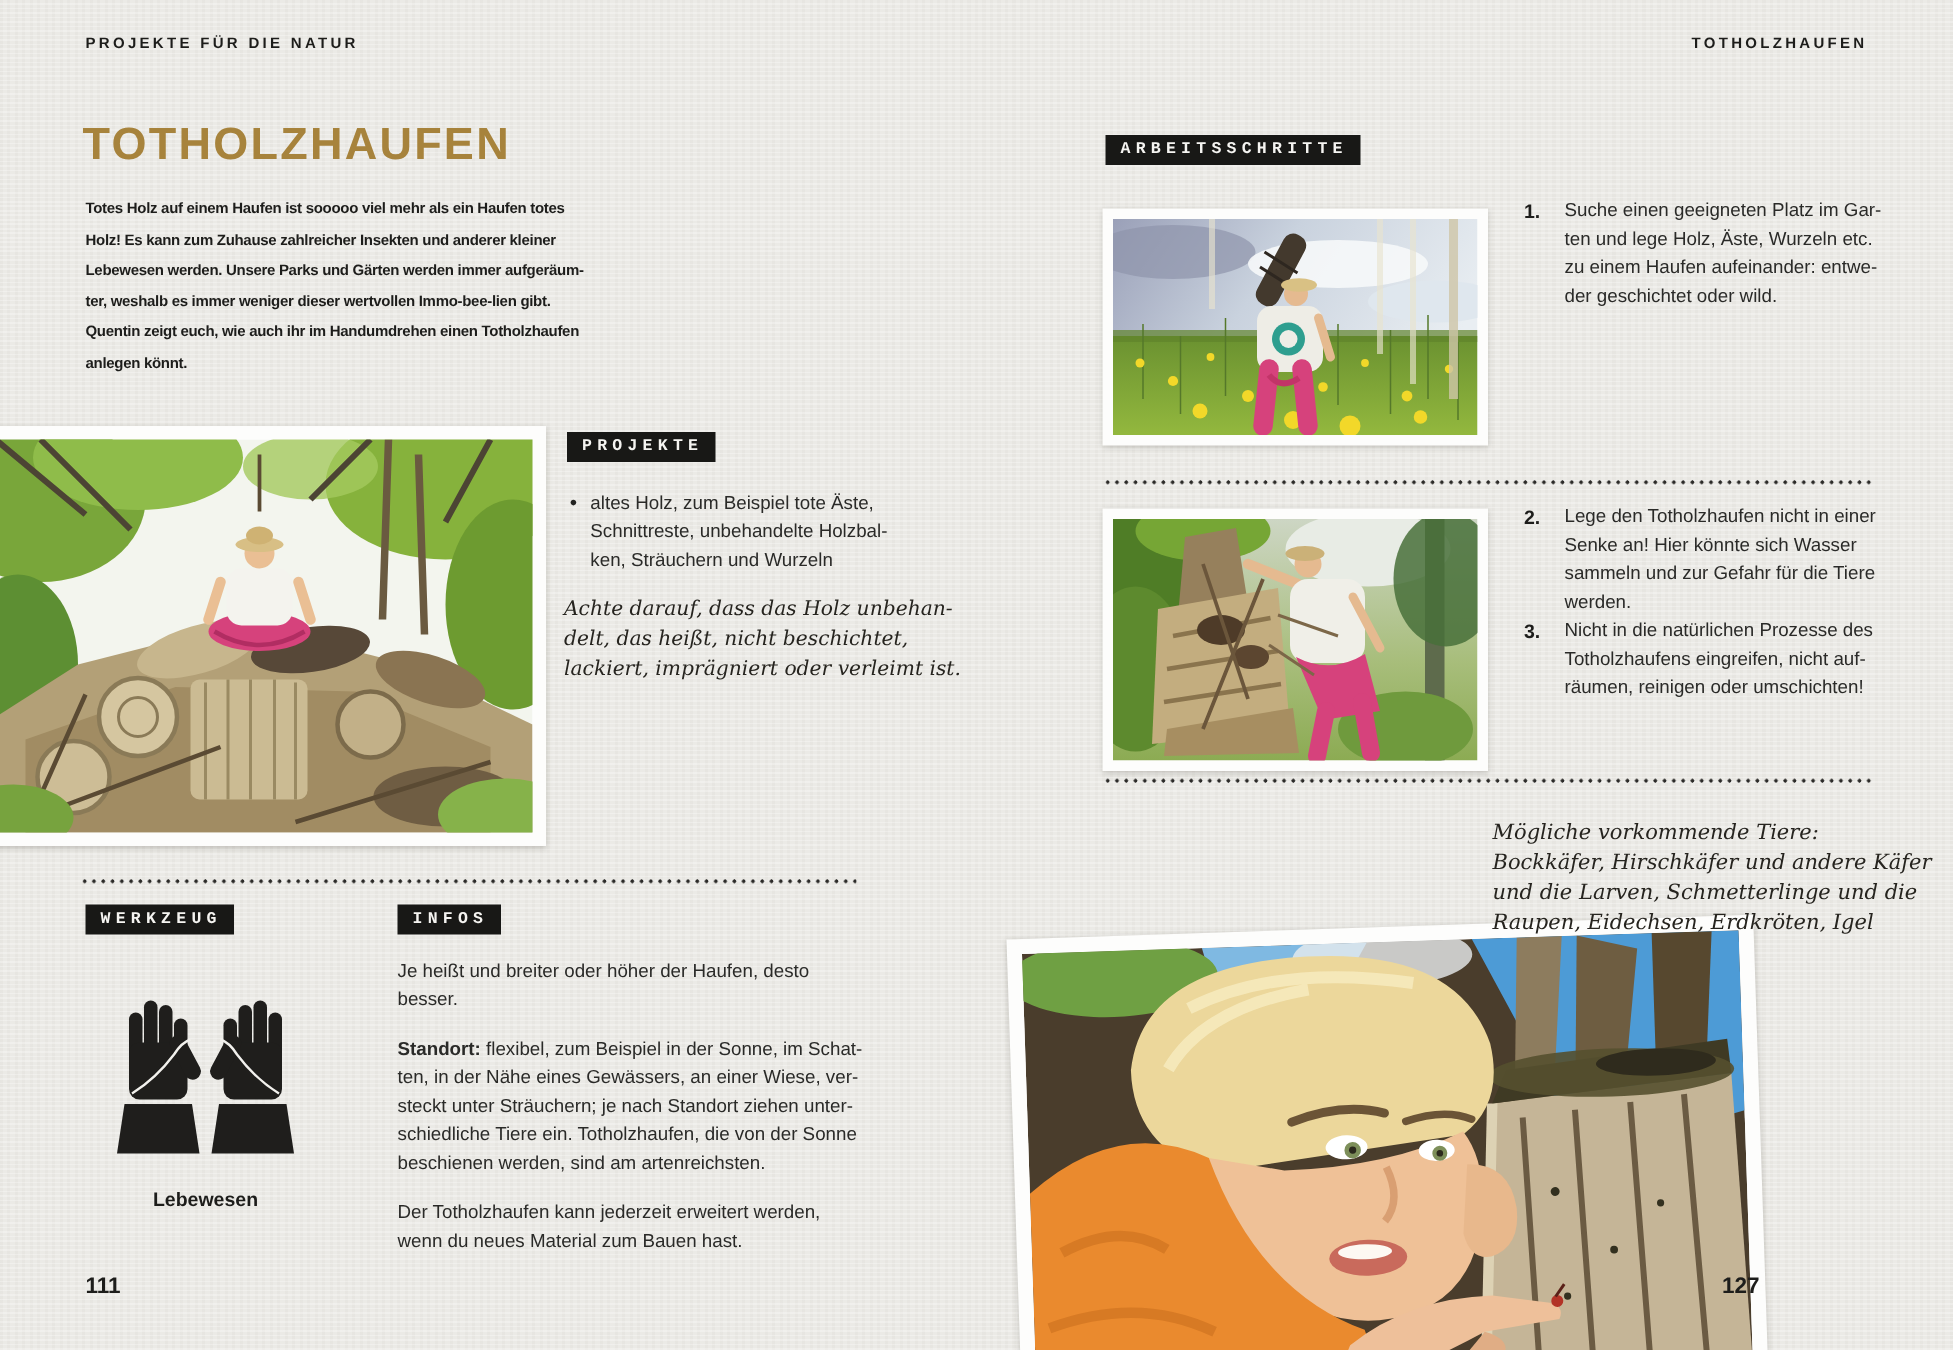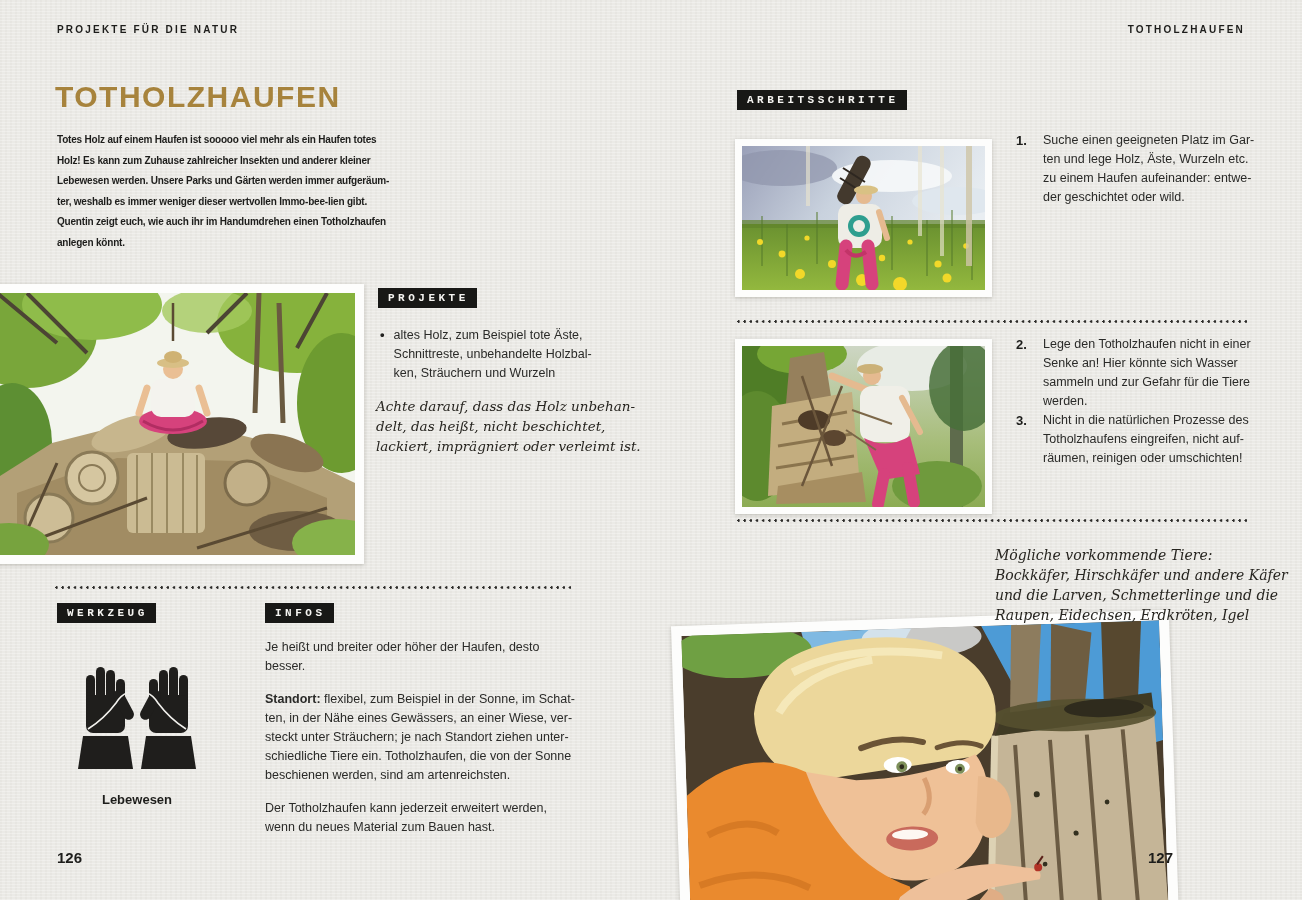--- a/index.html
+++ b/index.html
@@ -327,16 +327,16 @@
       <circle cx="349" cy="243" r="4" fill="#b33327"></circle>
       <path d="M348,240 l6,-8" stroke="#5a2018" stroke-width="2"></path>
     </svg>
   </div>
 
   <div class="abs hand" style="left:995px; top:545px; z-index:3; font-size:14px; line-height:20px;">Mögliche vorkommende Tiere:
 Bockkäfer, Hirschkäfer und andere Käfer
 und die Larven, Schmetterlinge und die
 Raupen, Eidechsen, Erdkröten, Igel</div>
 
-  <div class="abs page-num" style="left:57px; top:849px;">126</div>
+  <div class="abs page-num" style="left:57px; top:849px;">111</div>
   <div class="abs page-num" style="left:1148px; top:849px; z-index:4;">127</div>
 
 </div>
 
 </body></html>

